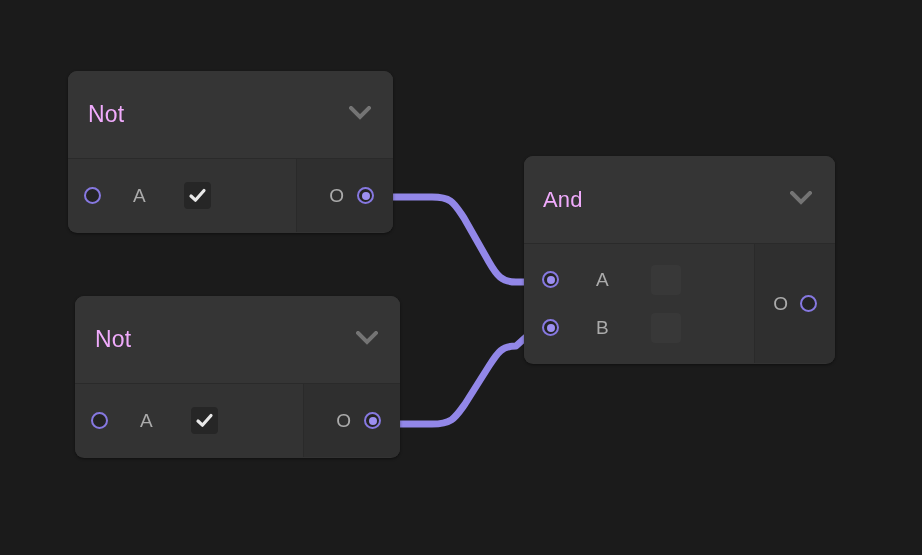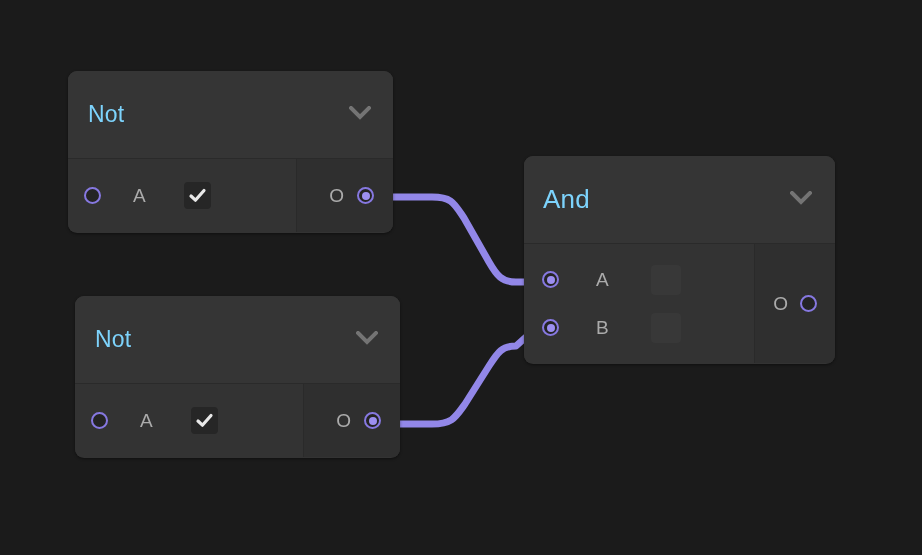--- a/index.html
+++ b/index.html
@@ -39,21 +39,21 @@
   }
   .node-header {
     display: flex;
     align-items: center;
     justify-content: space-between;
     background: #353535;
     border-bottom: 1px solid #2a2a2a;
     box-sizing: border-box;
   }
   .node-title {
-    color: #7dd3fc;
+    color: #f0abfc;
     letter-spacing: 0.2px;
     white-space: nowrap;
   }
   .chevron-icon {
     display: block;
     opacity: 0.92;
   }
   .node-body {
     display: flex;
     align-items: stretch;
@@ -146,21 +146,21 @@
   #node-not-2 .port-row { height: 100%; }
   #node-not-2 .port-label { font-size: 19px; }
 
   .not-in-row .port-label { margin-left: 32px; }
   .not-in-row .checkbox { margin-left: 38px; }
   .not-out-row .port-label { margin-right: 13px; }
 
   
   #node-and { left: 524px; top: 156px; width: 311px; height: 208px; }
   #node-and .node-header { height: 88px; padding: 0 23px 0 19px; }
-  #node-and .node-title { font-size: 26px; }
+  #node-and .node-title { font-size: 22px; }
   #node-and .node-body { height: 119px; }
   #node-and .inputs-col { padding: 0 0 0 18px; gap: 18px; }
   #node-and .outputs-col { width: 80px; padding-right: 18px; }
   #node-and .port-label { font-size: 19px; }
   #node-and .and-in-row .port-label { margin-left: 37px; }
   #node-and .and-in-row .valuebox { margin-left: 42px; }
   #node-and .and-out-row .port-label { margin-right: 12px; }
   #node-and .and-out-row { justify-content: flex-end; }
 </style>
 </head>

